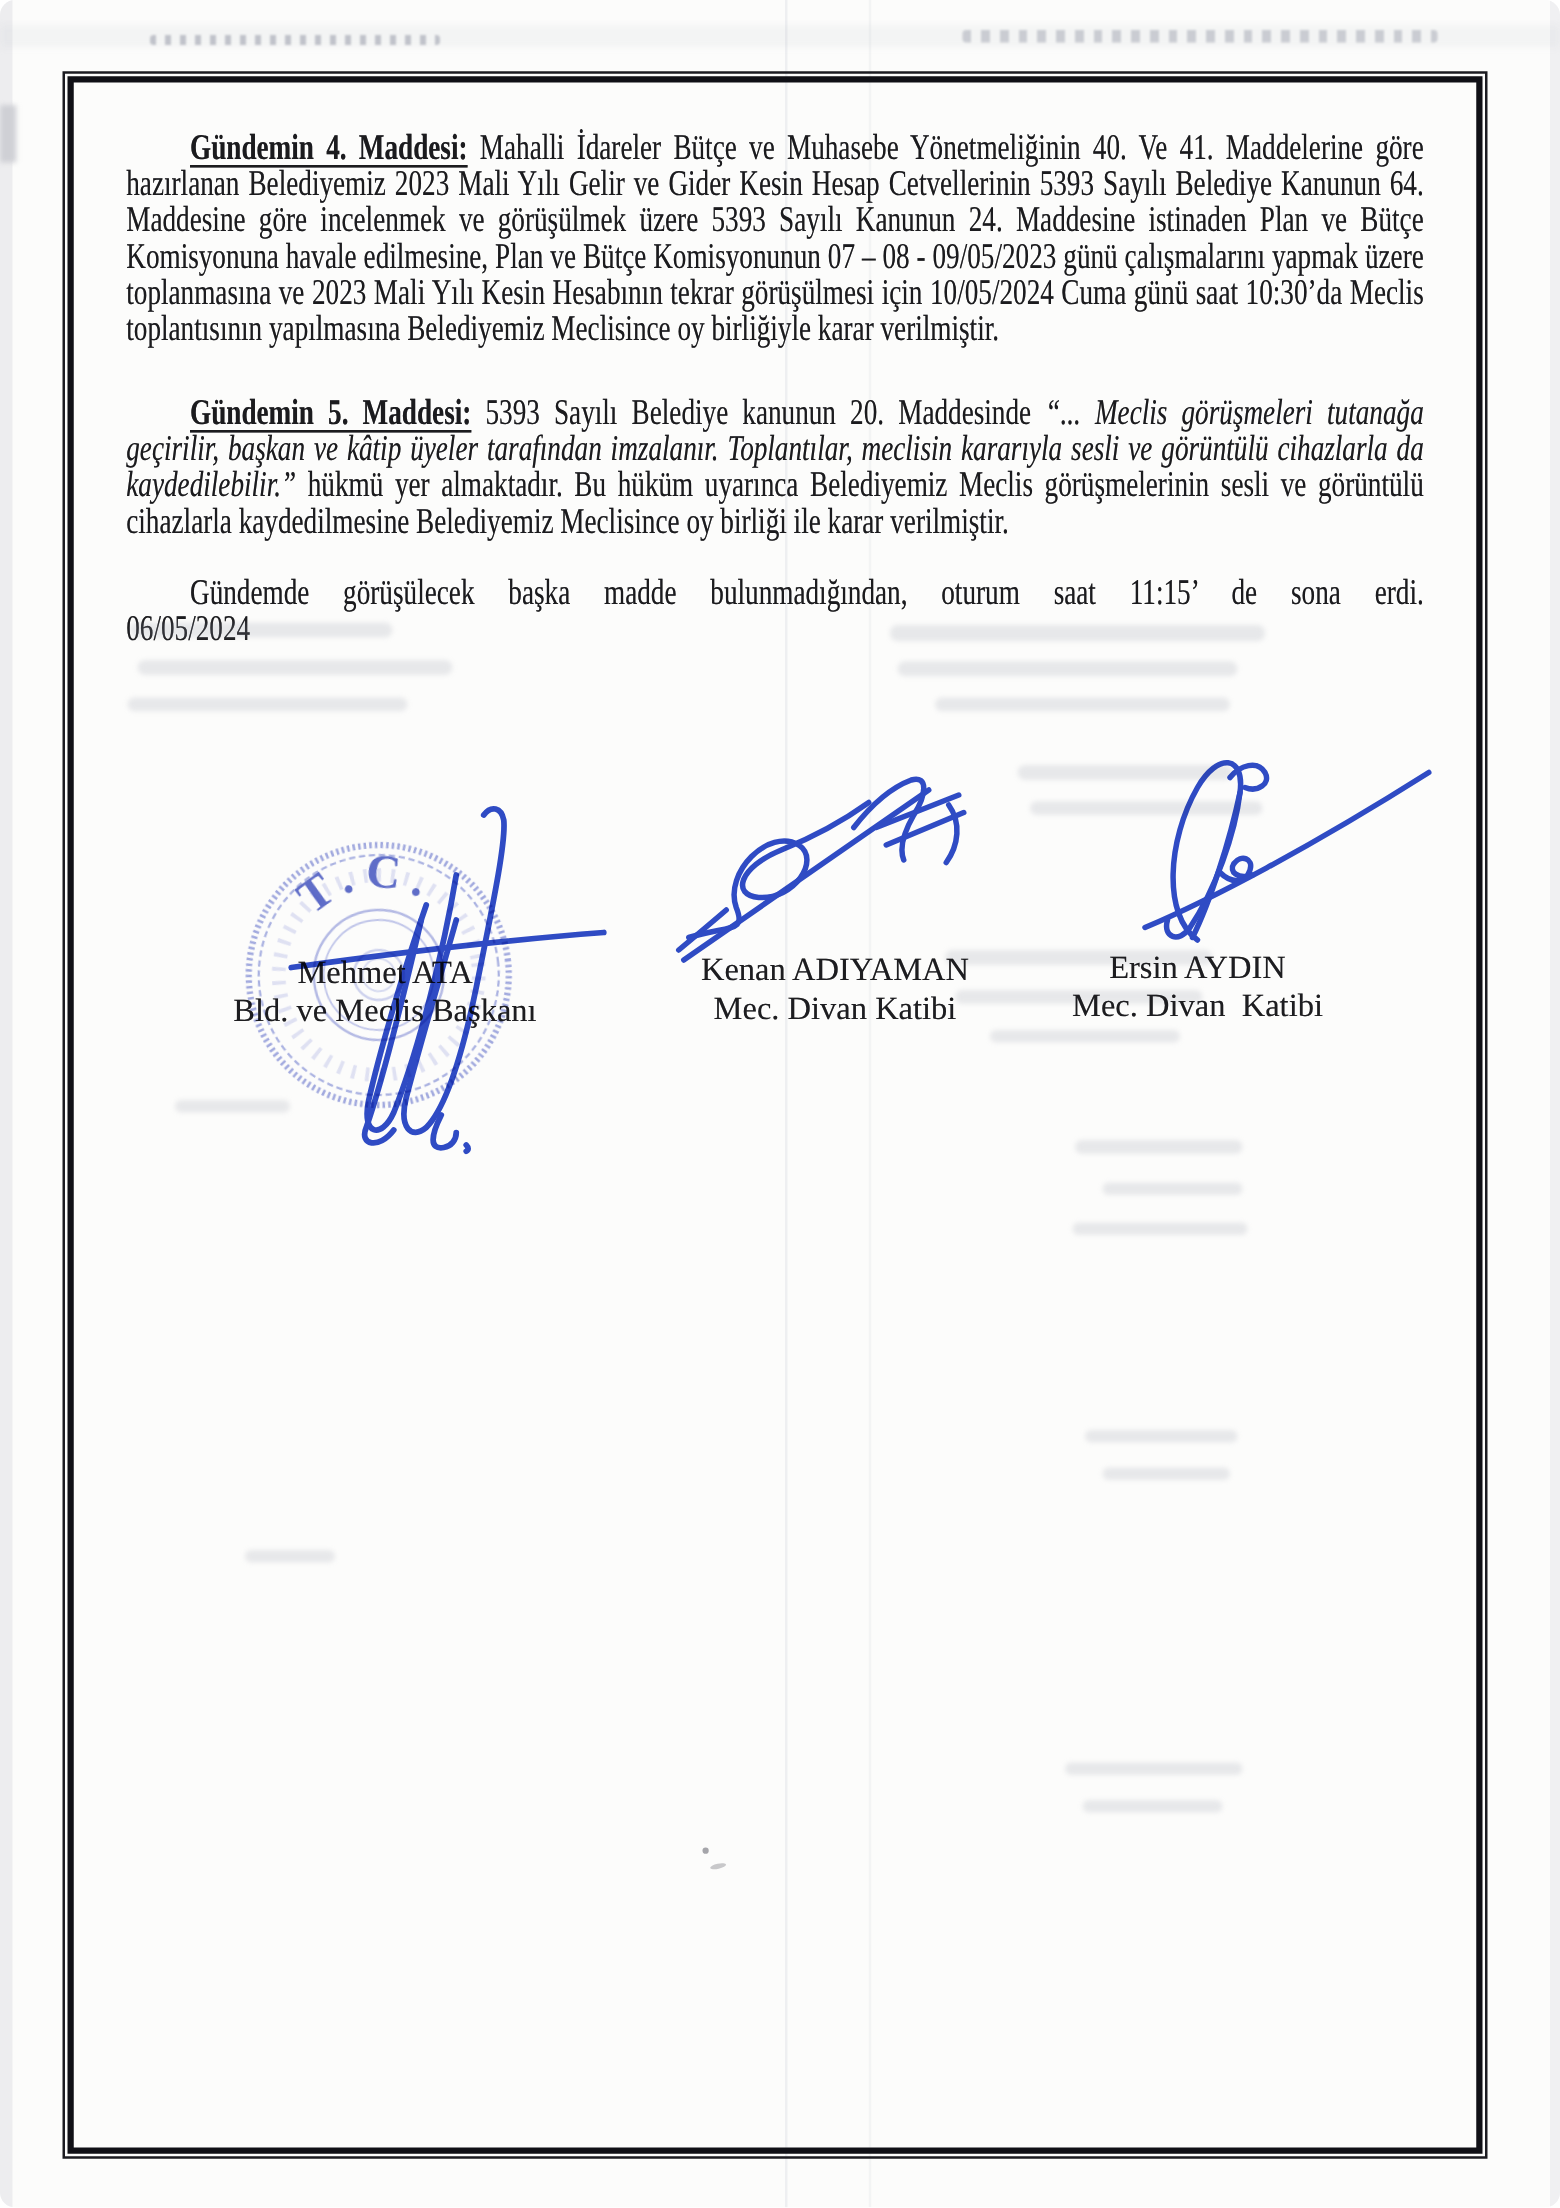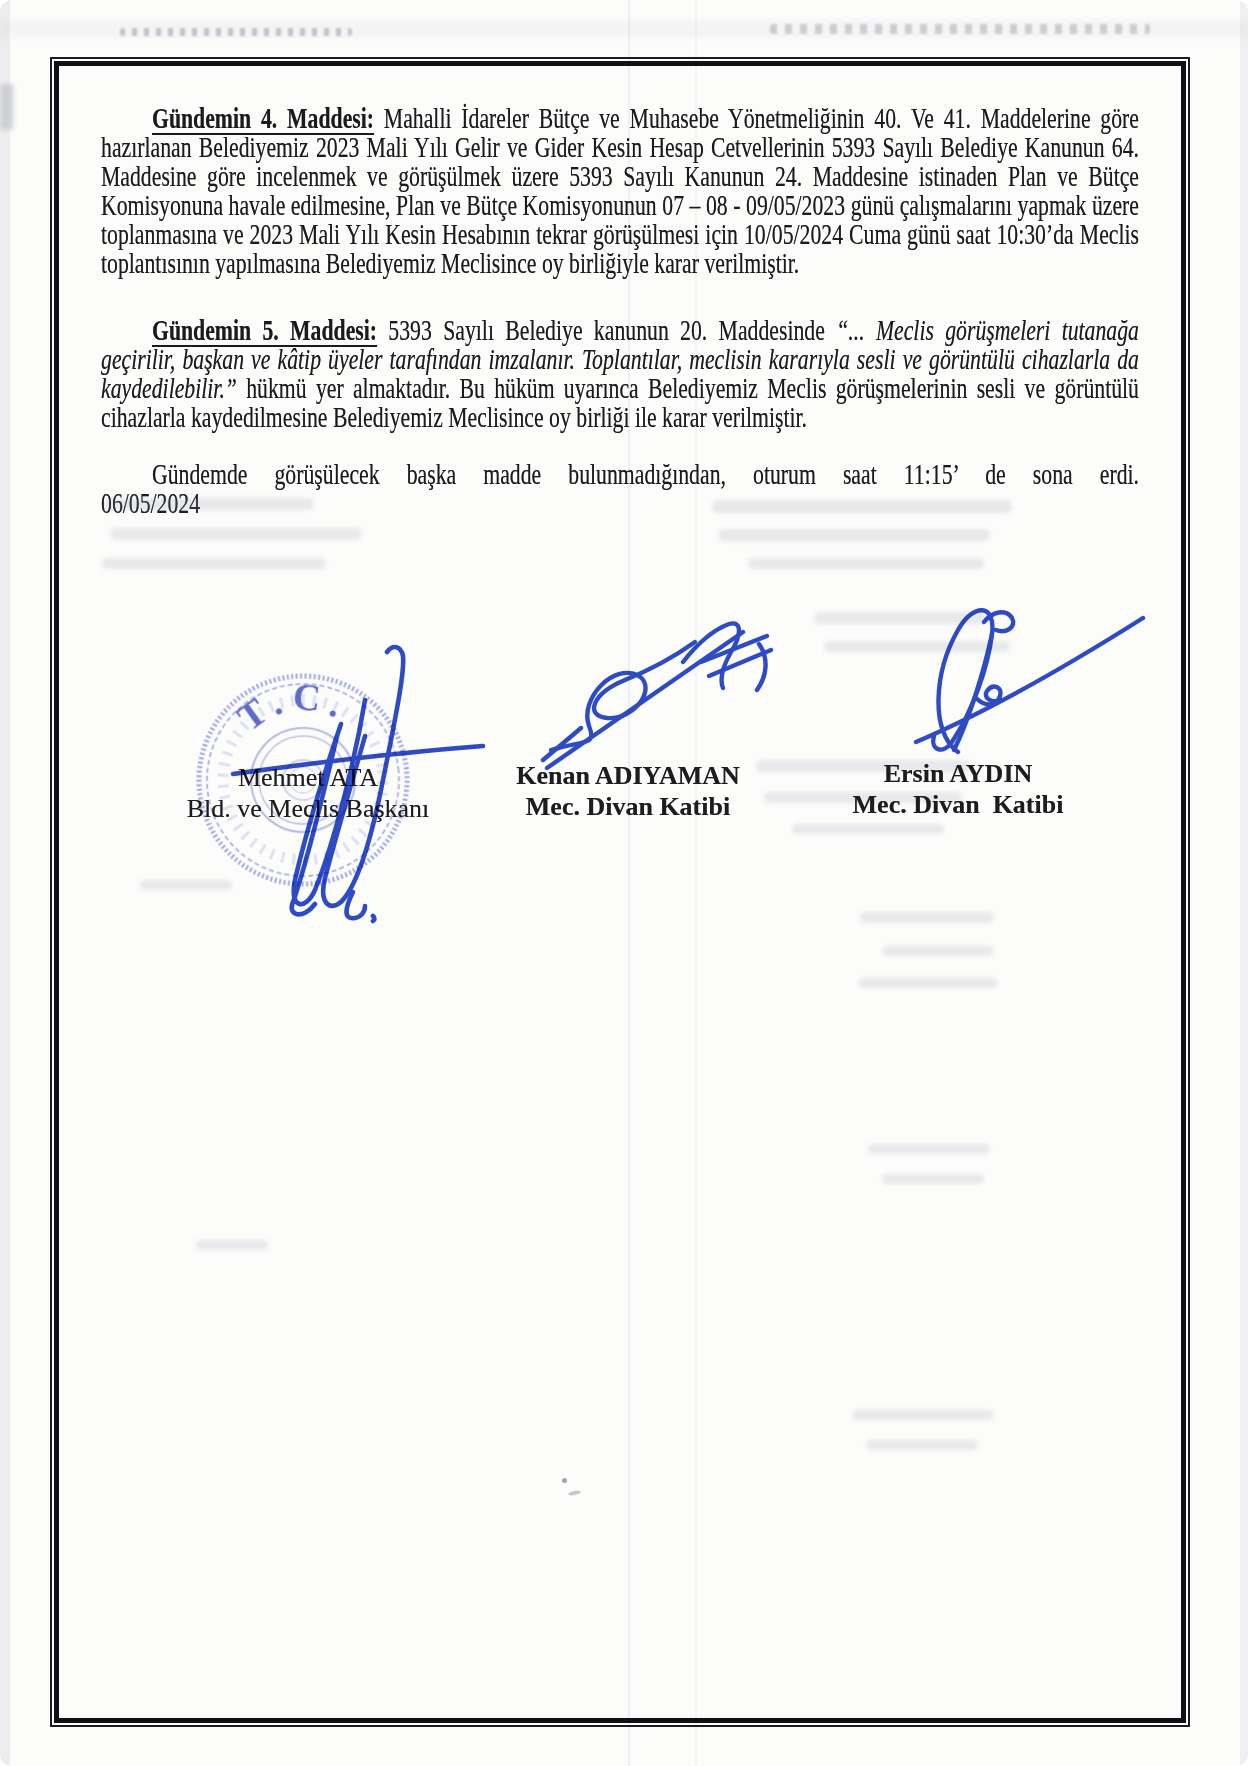--- a/index.html
+++ b/index.html
@@ -34,22 +34,22 @@
   .p2{margin-top:38px;}
   .p3{margin-top:28px;text-align-last:justify;}
   .lead{font-weight:bold;text-decoration:underline;text-decoration-thickness:2px;text-underline-offset:5px;}
   .quote{font-style:italic;}
   .date-line{margin:0;text-indent:0;text-align:left;}
 
   
   .sig-block{position:absolute;text-align:center;color:#1d1d20;font-size:26px;line-height:31px;
     text-shadow:0 0 .5px rgba(25,25,30,.5);z-index:2;}
   .sig-block.mehmet{left:168px;top:762px;width:280px;}
-  .sig-block.kenan{left:508px;top:760px;width:240px;font-weight:bold;}
-  .sig-block.ersin{left:838px;top:758px;width:240px;font-weight:bold;}
+  .sig-block.kenan{left:548px;top:760px;width:240px;}
+  .sig-block.ersin{left:838px;top:758px;width:240px;}
   .sig-title{white-space:pre;}
 
   
   .ink{position:absolute;z-index:3;mix-blend-mode:multiply;}
   .stamp-svg{filter:blur(.4px);transform:rotate(-7deg);}
 
   
   .ghost{position:absolute;background:rgba(148,154,172,.20);border-radius:6px;filter:blur(2px);z-index:1;}
   .speck{position:absolute;background:rgba(60,60,72,.45);border-radius:50%;z-index:1;}
 </style>

